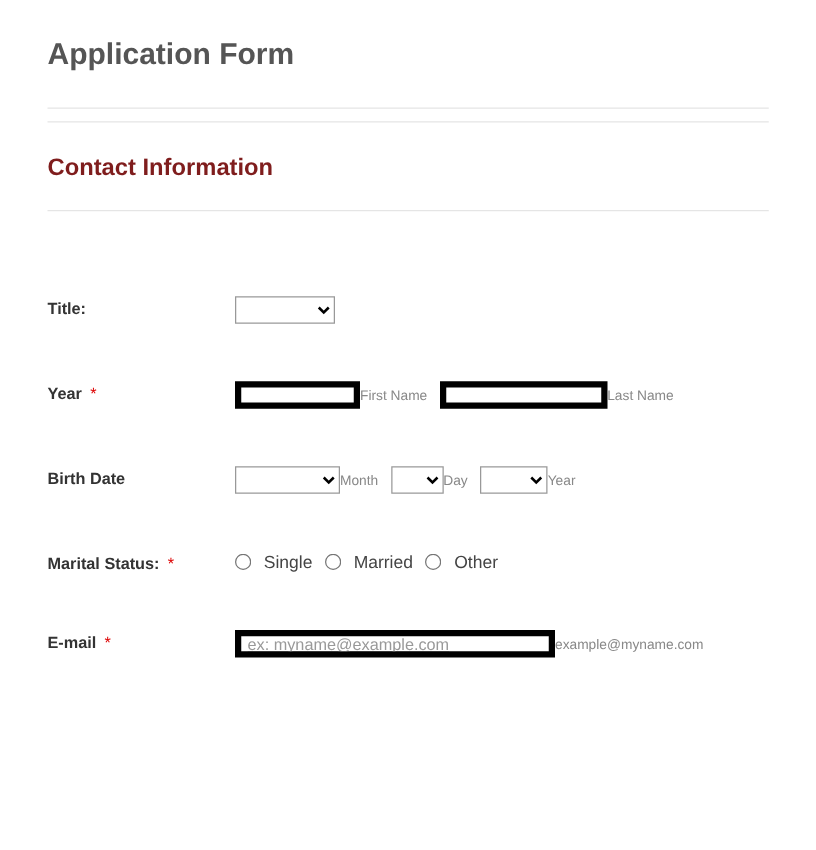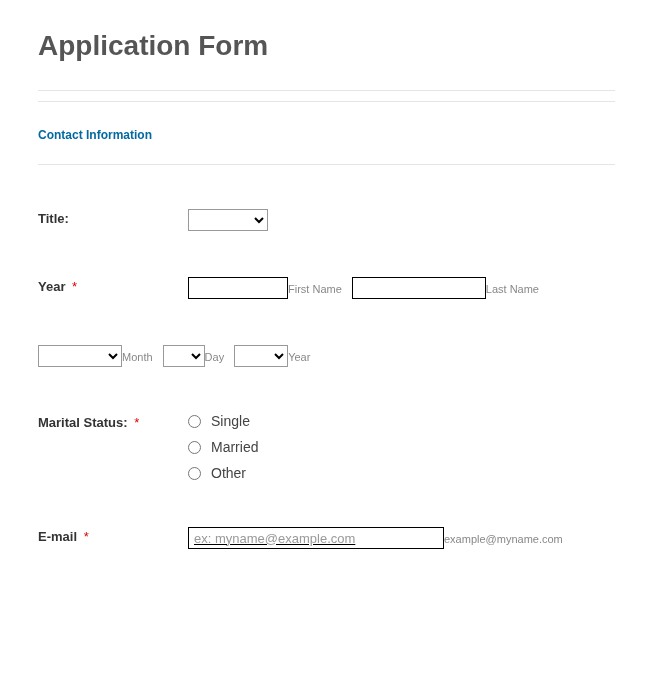--- a/index.html
+++ b/index.html
@@ -4,83 +4,83 @@
   <style>
     * { box-sizing: border-box; margin: 0; padding: 0; }
     body {
       font-family: "Lucida Sans Unicode", "Lucida Grande", Verdana, Arial, sans-serif;
       background: #fff;
       width: 653px;
       padding: 30px 38px 20px 38px;
       color: #333;
     }
     .page-title {
-      font-size: 28px;
+      font-size: 24px;
       font-weight: 600;
       color: #555;
       margin-bottom: 28px;
     }
     hr {
       border: none;
       border-top: 1px solid #e5e5e5;
       margin: 0;
     }
     hr.double-gap { margin-bottom: 10px; }
     .section-title {
-      font-size: 12px;
+      font-size: 19px;
       font-weight: 600;
-      color: #0369a1;
+      color: #7f1d1d;
       margin: 26px 0 22px 0;
     }
     .form-row {
       display: flex;
       align-items: flex-start;
       margin-top: 46px;
     }
-    .form-row.first { margin-top: 44px; }
+    .form-row.first { margin-top: 68px; }
     .row-label {
       width: 150px;
       flex-shrink: 0;
       font-size: 13px;
       font-weight: bold;
       color: #333;
       padding-top: 2px;
     }
     .required { color: #d00; font-weight: normal; margin-left: 3px; }
     .row-fields { display: flex; gap: 10px; flex-wrap: wrap; }
     .field-col { display: flex; flex-direction: row; }
     .sublabel {
       font-size: 11px;
       color: #888;
       margin-top: 6px;
     }
     input[type="text"] {
       height: 22px;
-      border: 1px solid #000000;
+      border: 5px solid #000000;
       padding: 2px 5px;
       font-size: 13px;
       font-family: inherit;
       text-decoration: underline;
     }
     input.name-input { width: 100px; }
     input.name-input-last { width: 134px; }
     input.email-input { width: 256px; }
     select {
       height: 22px;
       border: 1px solid #999;
       background: #fff;
       font-size: 13px;
       font-family: inherit;
       padding: 1px 3px;
     }
     select.title-select { width: 80px; }
     select.month-select { width: 84px; }
     select.day-select { width: 42px; }
     select.year-select { width: 54px; }
-    .radio-group { display: flex; flex-direction: column; gap: 10px; }
+    .radio-group { display: flex; gap: 10px; }
     .radio-item { display: flex; align-items: center; gap: 10px; font-size: 14px; color: #444; }
     input[type="radio"] { width: 13px; height: 13px; }
     ::placeholder { color: #999; }
   </style>
 </head>
 <body>
 
 <h1 class="page-title">Application Form</h1>
 <hr class="double-gap">
 <hr>
@@ -110,20 +110,23 @@
       <span class="sublabel">First Name</span>
     </div>
     <div class="field-col">
       <input type="text" class="name-input-last" style="">
       <span class="sublabel">Last Name</span>
     </div>
   </div>
 </div>
 
 <div class="form-row">
+  <div class="row-label">
+    <span>Birth Date</span>
+  </div>
   <div class="row-fields">
     <div class="field-col">
       <select class="month-select"><option></option></select>
       <span class="sublabel">Month</span>
     </div>
     <div class="field-col">
       <select class="day-select"><option></option></select>
       <span class="sublabel">Day</span>
     </div>
     <div class="field-col">

